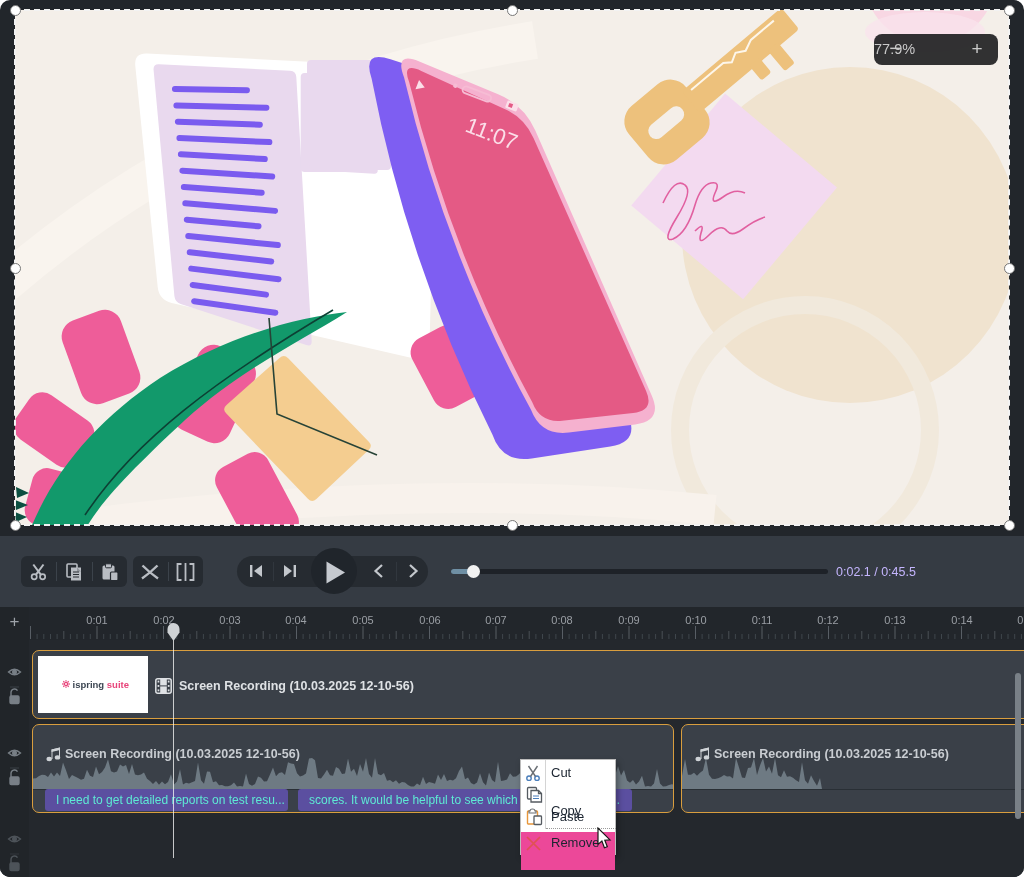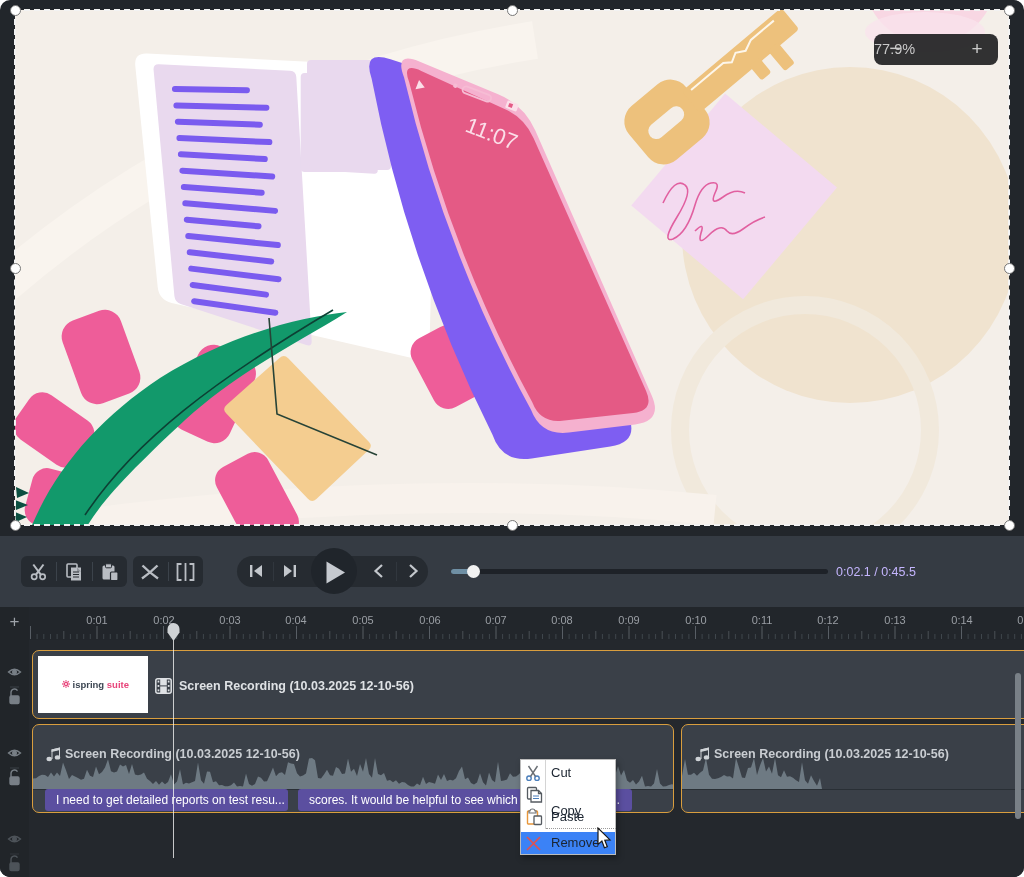--- a/index.html
+++ b/index.html
@@ -21,21 +21,21 @@
 #playcirc { position:absolute; left:311px; top:12px; width:46px; height:46px; border-radius:50%; background:#20252b; }
 #slider { position:absolute; left:451px; top:33px; width:377px; height:5px; border-radius:3px; background:#1e2228; }
 #sliderfill { position:absolute; left:451px; top:33px; width:24px; height:5px; border-radius:3px; background:#6f8fa4; }
 #sliderknob { position:absolute; left:467px; top:29px; width:13px; height:13px; border-radius:50%; background:#f2f2f2; }
 #timetxt { position:absolute; left:836px; top:29px; font-size:12.5px; color:#c4b5fd; }
 #ruler { position:absolute; left:0; top:607px; width:1024px; height:33px; background:#22262b; }
 #tracks { position:absolute; left:0; top:640px; width:1024px; height:237px; background:#24282d; }
 #leftcol { position:absolute; left:0; top:607px; width:29px; height:270px; background:#212529; }
 .clip { position:absolute; background:#3a4048; border:1.5px solid #d99e3e; border-radius:7px; overflow:hidden; }
 .cliptitle { position:absolute; color:#dfe2e5; font-size:12.5px; font-weight:bold; white-space:nowrap; }
-.capbar { position:absolute; top:64px; height:22px; background:#5b4fa0; border-radius:3px; color:#ffffff; font-size:12px; line-height:22px; padding:0 11px; white-space:nowrap; overflow:hidden; }
+.capbar { position:absolute; top:64px; height:22px; background:#5b4fa0; border-radius:3px; color:#5eead4; font-size:12px; line-height:22px; padding:0 11px; white-space:nowrap; overflow:hidden; }
 #menu { position:absolute; left:520px; top:759px; width:96px; height:96px; background:#fff; border:1px solid #bcbcbc; box-shadow:2px 3px 6px rgba(0,0,0,0.35); }
 .mitem { position:absolute; left:0; width:94px; height:22px; color:#1b2430; font-size:13px; line-height:22px; }
 .mitem span { position:absolute; left:30px; }
 #playline { position:absolute; left:172.5px; top:629px; width:1.3px; height:229px; background:rgba(240,240,240,0.8); }
 #scrollbar { position:absolute; left:1015px; top:673px; width:6px; height:146px; background:#798087; border-radius:3px; }
 </style>
 </head>
 <body>
 <div id="app">
   <div id="preview">
@@ -459,21 +459,21 @@
   </div>
   <div id="scrollbar"></div>
   <div style="position:absolute; left:6px; top:612px; width:17px; color:#9ea3a9; font-size:17px; text-align:center;">+</div>
   <div id="playline"></div>
   <svg style="position:absolute; left:166px; top:622px;" width="15" height="20" viewBox="0 0 15 20" fill="#cfd2d5">
     <path d="M 1.5 7 a 6 6 0 0 1 12 0 v 3.5 L 7.5 19 L 1.5 10.5 Z"></path>
   </svg>
   <div id="menu">
     <div style="position:absolute; left:24px; top:0px; width:1px; height:69px; background:#d4d4d4;"></div>
     <div style="position:absolute; left:25px; top:68px; width:70px; height:0; border-top:1px dotted #9a9a9a;"></div>
-    <div class="mitem" style="top:72px; background:#3b82f6; width:94px; height:22px;">
+    <div class="mitem" style="top:72px; background:#ec4899; width:94px; height:38px;">
         <span>Remove</span>
       </div>
     <div class="mitem" style="top:2px;">
         <span>Cut</span>
       </div>
     <div class="mitem" style="top:40px;">
         <span>Copy</span>
       </div>
     <div class="mitem" style="top:46px;">
         <span>Paste</span>

